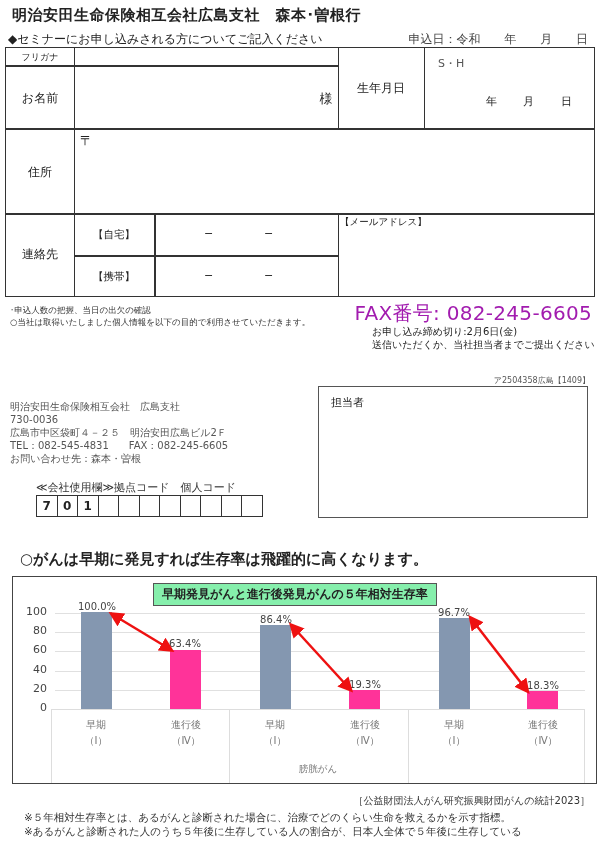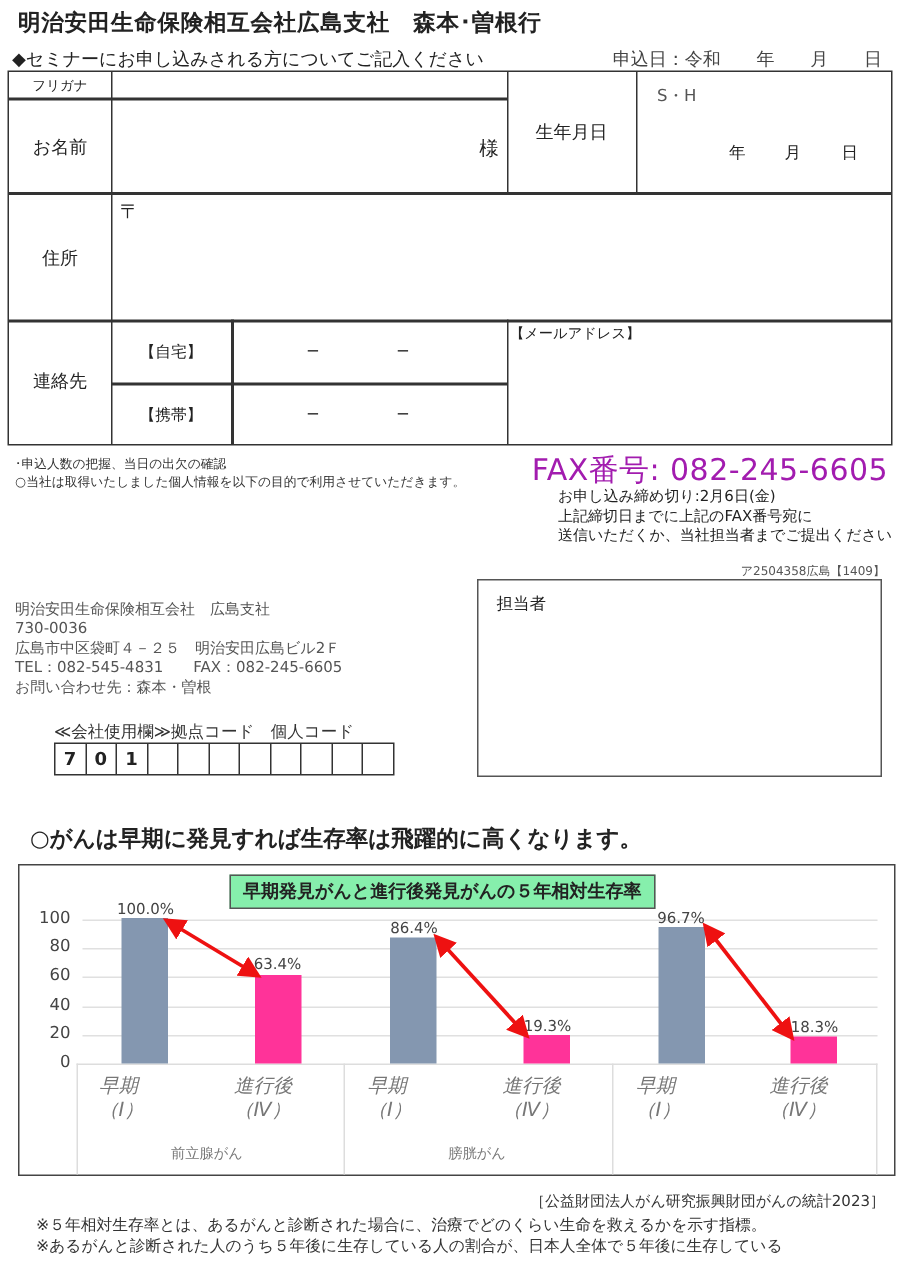--- a/index.html
+++ b/index.html
@@ -27,21 +27,21 @@
   .codegrid div:last-child { border-right:none; }
   .head2 { left:20px; top:550px; font-size:15px; font-weight:bold; }
   .chart { left:12px; top:576px; width:585px; height:208px; border:1.5px solid #444; box-sizing:border-box; }
   .charttitle { position:absolute; left:140px; top:6px; border:1.5px solid #555; padding:2px 8px; font-size:12px; font-weight:bold; background:#86efac; }
   .src { right:10px; top:794px; font-size:10px; color:#333; }
   .foot { left:24px; top:810px; font-size:10.5px; line-height:14px; color:#333; }
   .ytick { position:absolute; left:10px; width:24px; text-align:right; font-size:11px; color:#444; }
   .grid { position:absolute; left:42px; width:530px; height:1px; background:#e0e0e0; }
   .bar { position:absolute; width:31px; }
   .vlabel { position:absolute; font-size:10px; color:#444; width:60px; text-align:center; }
-  .xlab { position:absolute; font-size:13px; color:#777; width:60px; line-height:16px;font-style:italic; }
+  .xlab { position:absolute; font-size:10px; color:#777; text-align:center; width:60px; line-height:16px; }
   .grp { position:absolute; font-size:9.5px; color:#777; text-align:center; width:170px; }
 </style>
 </head>
 <body>
 
 <div class="abs title">明治安田生命保険相互会社広島支社　森本･曽根行</div>
 <div class="abs subline">◆セミナーにお申し込みされる方についてご記入ください</div>
 <div class="abs appdate">
   <span>申込日：令和</span>
   <span style="margin-left:16px">年</span>
@@ -93,21 +93,20 @@
   <div class="abs" style="left:334px;top:182px;width:252px;height:64px"></div>
 </div>
 
 <div class="abs notes">
   <div>･申込人数の把握、当日の出欠の確認</div>
   <div>○当社は取得いたしました個人情報を以下の目的で利用させていただきます。</div>
 </div>
 <div class="abs fax">FAX番号: 082-245-6605</div>
 <div class="abs deadline">
   <div>お申し込み締め切り:2月6日(金)</div>
-  <div>上記締切日までに上記のFAX番号宛に</div>
   <div>送信いただくか、当社担当者までご提出ください</div>
 </div>
 <div class="abs code">ア2504358広島【1409】</div>
 
 <div class="abs addr">
   <div>明治安田生命保険相互会社　広島支社</div>
   <div>730-0036</div>
   <div>広島市中区袋町４－２５　明治安田広島ビル2Ｆ</div>
   <div>TEL：082-545-4831　　FAX：082-245-6605</div>
   <div>お問い合わせ先：森本・曽根</div>
@@ -196,21 +195,20 @@
     </div>
   <div class="xlab" style="left:411px;top:140px">
       <div>早期</div>
       <div>（Ⅰ）</div>
     </div>
   <div class="xlab" style="left:500px;top:140px">
       <div>進行後</div>
       <div>（Ⅳ）</div>
     </div>
 
-  <div class="grp" style="left:40px;top:186px">前立腺がん</div>
   <div class="grp" style="left:220px;top:186px">膀胱がん</div>
 </div>
 
 <div class="abs src">［公益財団法人がん研究振興財団がんの統計2023］</div>
 <div class="abs foot">
   <div>※５年相対生存率とは、あるがんと診断された場合に、治療でどのくらい生命を救えるかを示す指標。</div>
   <div>※あるがんと診断された人のうち５年後に生存している人の割合が、日本人全体で５年後に生存している</div>
 </div>
 
 </body></html>

